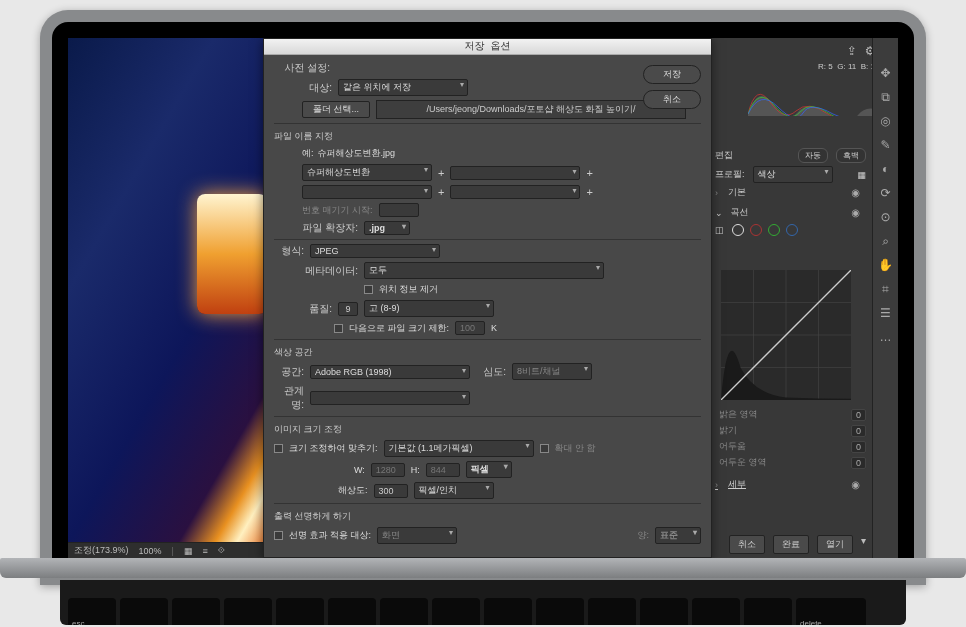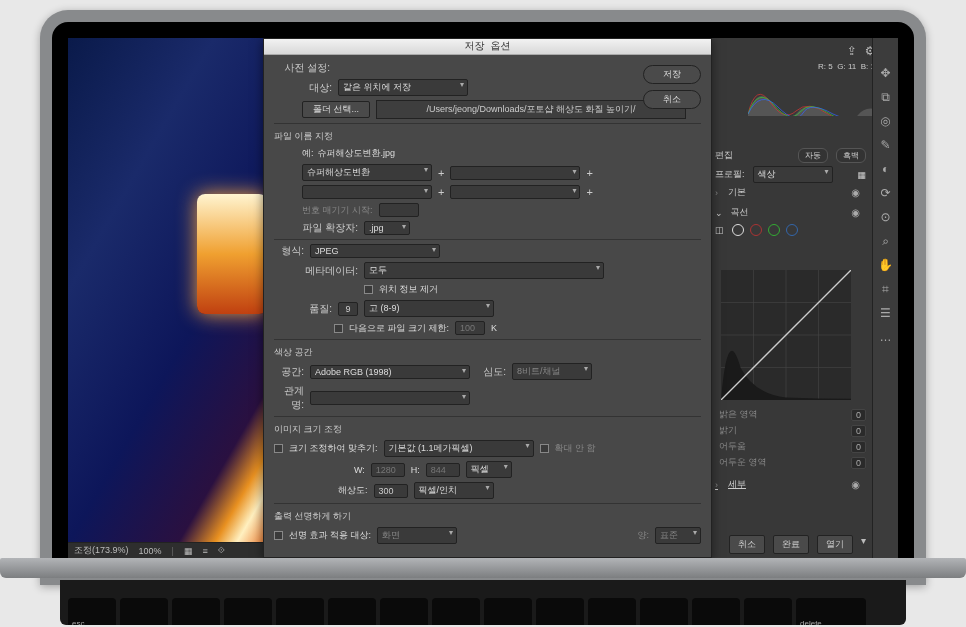--- a/index.html
+++ b/index.html
@@ -42,21 +42,21 @@
 .bottom-buttons .btn{ font-size:9px; color:#ccc; padding:2px 8px;}
 
 
 .dialog { position:absolute; left:195px; top:0; width:449px; height:100%; background:#484848; border:1px solid #222; box-shadow:0 2px 10px rgba(0,0,0,0.5); color:#ddd; font-size:9px; }
 .dlg-title { height:16px; background:linear-gradient(#f2f2f2,#d8d8d8); color:#333; text-align:center; line-height:16px; font-size:10px; border-bottom:1px solid #aaa;font-family:Liberation Mono, monospace;}
 .dlg-body { padding:6px 10px 6px 10px; }
 .row { display:flex; align-items:center; gap:6px; margin-bottom:4px; }
 .row label.key { width:56px; text-align:right; color:#ccc; font-size:10px;}
 select,.sel { background:#3a3a3a; border:1px solid #222; color:#ddd; font-size:9px; padding:1px 14px 1px 4px; border-radius:2px; position:relative;}
 .sel::after{content:'▾'; position:absolute; right:3px; top:0; color:#aaa; font-size:8px;}
-.sel.w-lg{width:260px;} .sel.w-md{width:130px;} .sel.w-sm{width:80px;} .sel.w-xs{width:46px;}
+.sel.w-lg{width:260px;} .sel.w-md{width:130px;} .sel.w-sm{width:80px;} .sel.w-xs{width:46px;font-weight:bold;}
 .txt { background:#3a3a3a; border:1px solid #222; color:#ccc; font-size:9px; padding:1px 4px; border-radius:2px;}
 .txt.dim{ color:#777;}
 .btn { background:#4a4a4a; border:1px solid #222; color:#ddd; font-size:9px; padding:1px 10px; border-radius:2px; cursor:pointer;}
 .btn.wide{width:58px; text-align:center; border-radius:10px; padding:2px 0;}
 .side-btns{ position:absolute; top:26px; right:10px; display:flex; flex-direction:column; gap:6px;}
 .section-title{ color:#ccc; font-size:9px; margin:6px 0 4px 0;}
 .hr{ height:1px; background:#333; margin:4px 0;}
 .indent{ padding-left:28px;}
 .chk{ width:9px; height:9px; border:1px solid #888; background:#3a3a3a; display:inline-block; vertical-align:middle;}
 .dim-label{color:#888;}

